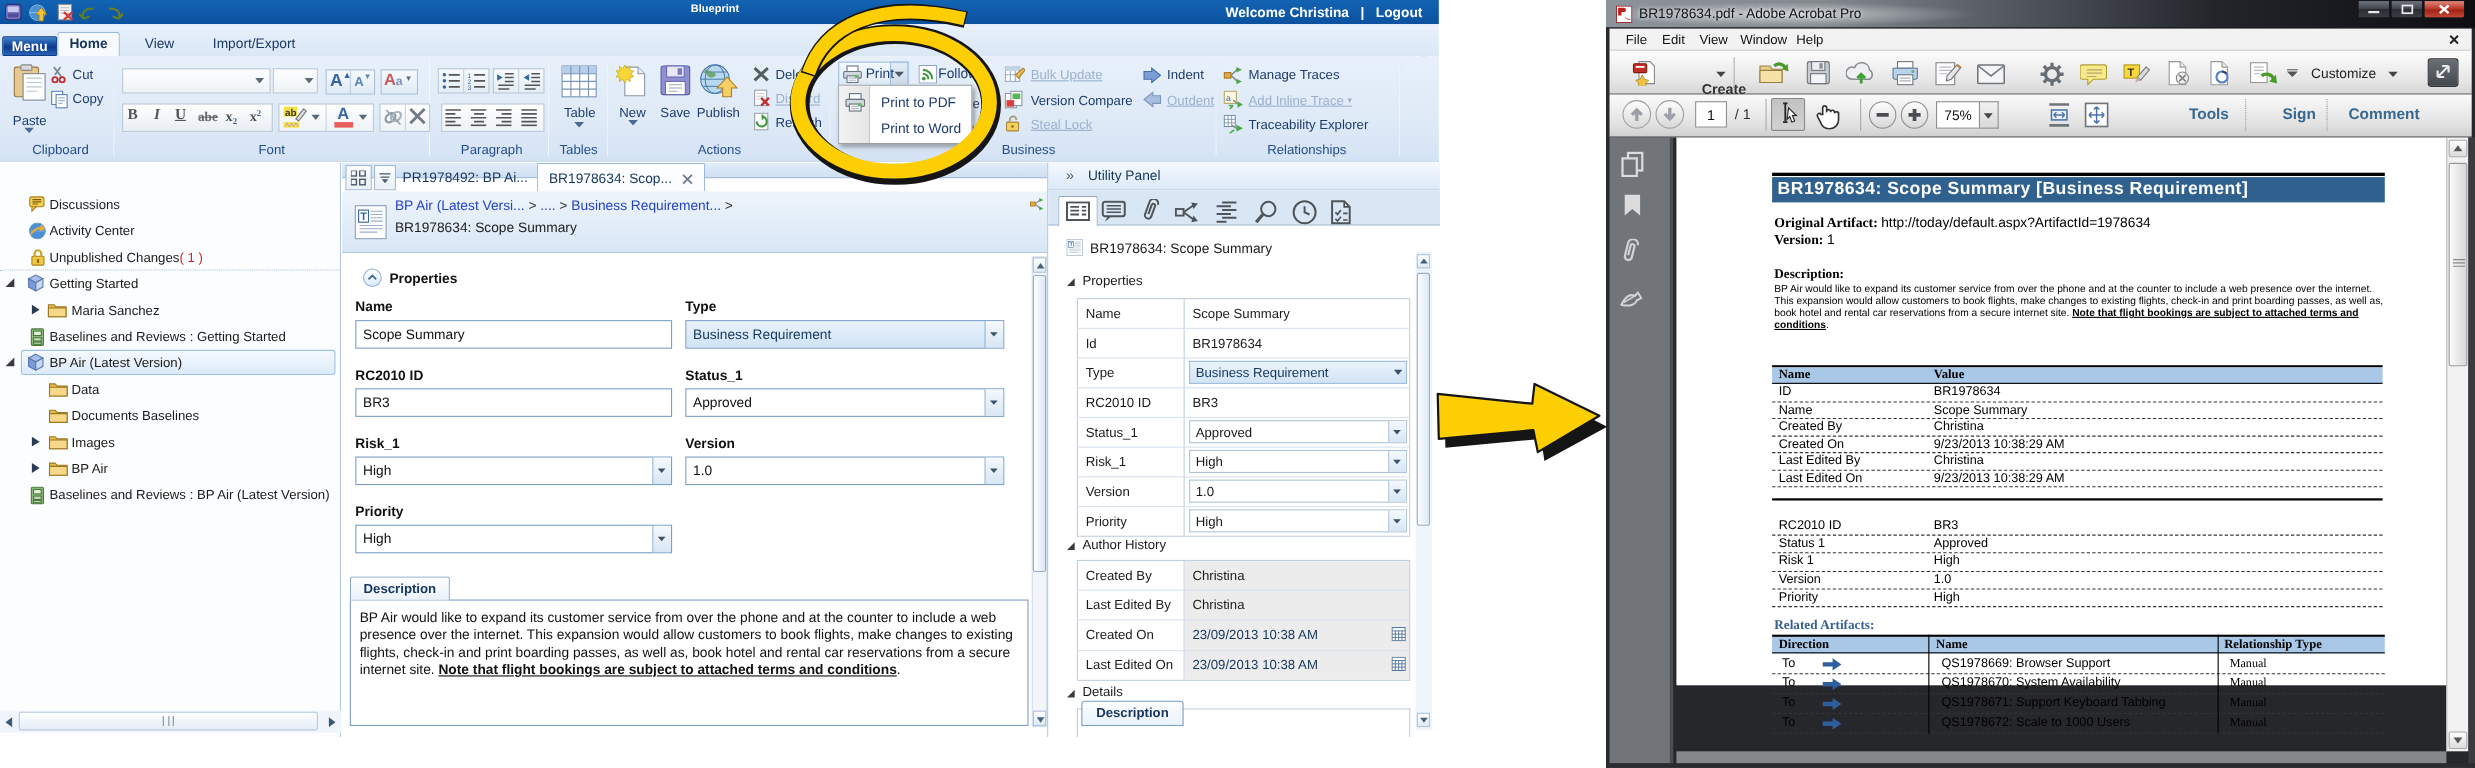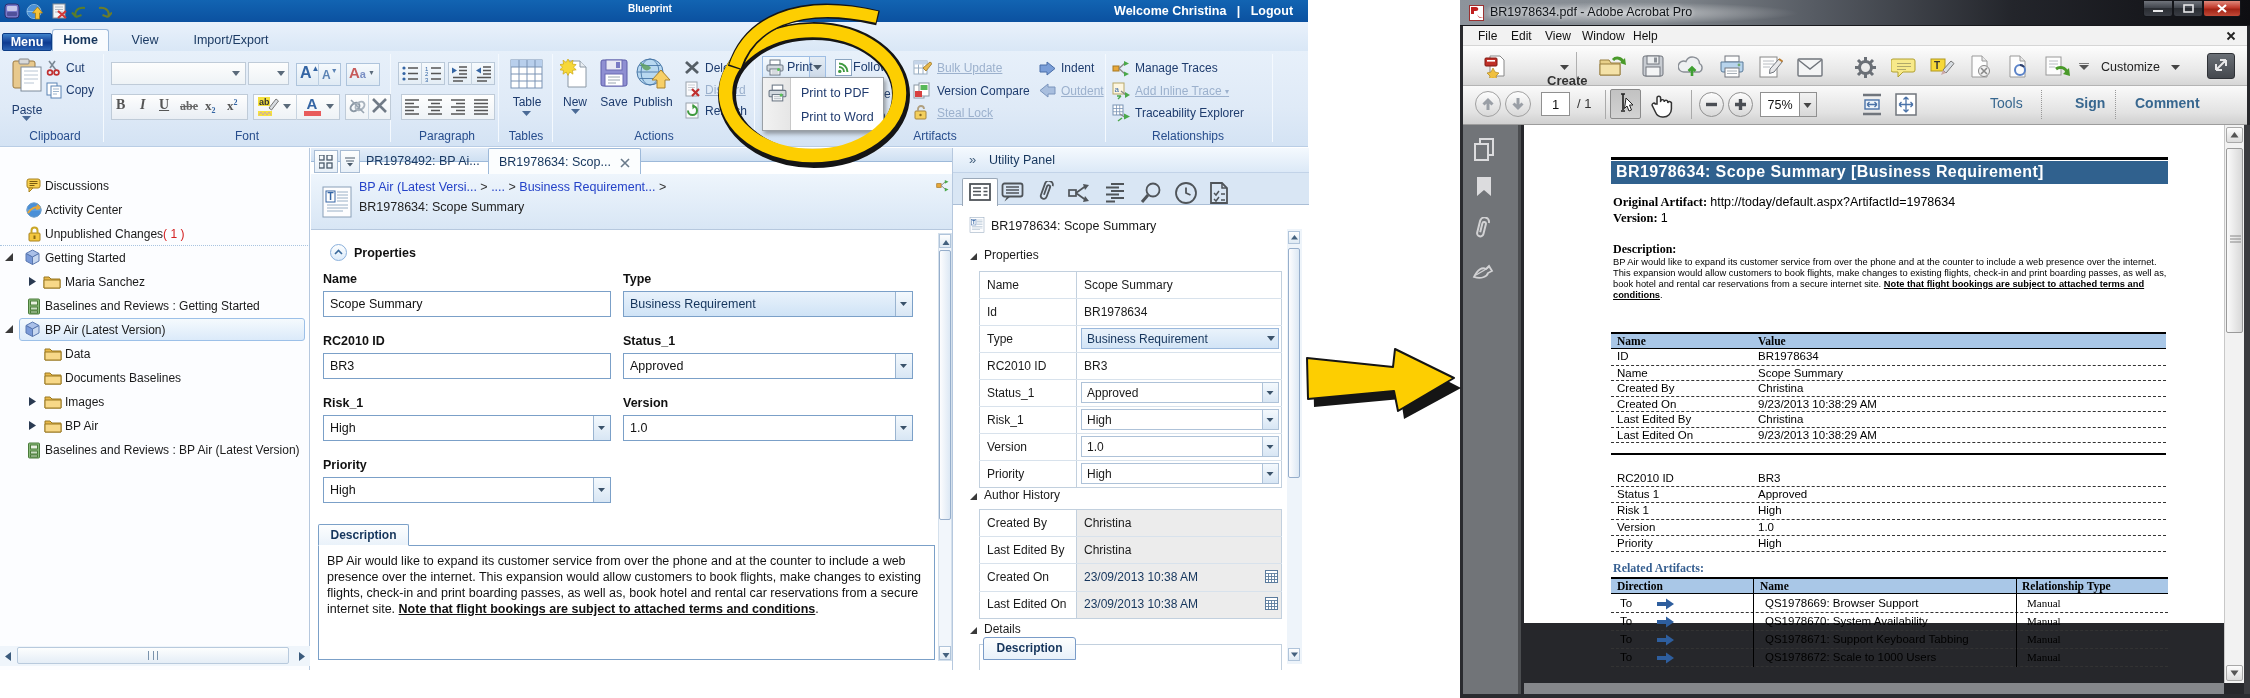--- a/index.html
+++ b/index.html
@@ -50,21 +50,21 @@
       <div class="gsep" style="left:498px"></div>
       <div class="gsep" style="left:552px"></div>
       <div class="gsep" style="left:754px"></div>
       <div class="gsep" style="left:1105px"></div>
       <div class="gsep" style="left:1272px"></div>
     <div class="glabel" style="left:-5px">Clipboard</div>
     <div class="glabel" style="left:187px">Font</div>
     <div class="glabel" style="left:387px">Paragraph</div>
     <div class="glabel" style="left:466px">Tables</div>
     <div class="glabel" style="left:594px">Actions</div>
-    <div class="glabel" style="left:875px">Artifacts</div>
+    <div class="glabel" style="left:875px">Business</div>
     <div class="glabel" style="left:1128px">Relationships</div>
 
     <svg class="abs" style="left:10px;top:7px" width="34" height="34" viewBox="0 0 34 34">
       <rect x="3" y="3" width="22" height="27" rx="2" fill="#e8c98d" stroke="#9a7940"></rect>
       <rect x="9" y="1" width="10" height="5" rx="1" fill="#d9d9d9" stroke="#888"></rect>
       <rect x="11" y="9" width="20" height="24" fill="#fff" stroke="#7c8a99"></rect>
       <path d="M14 13h14M14 17h14M14 21h14M14 25h10" stroke="#b9c6d4"></path>
     </svg>
     <div class="abs btxt" style="left:6px;top:52px;width:42px;text-align:center">Paste</div>
     <svg class="abs" style="left:22px;top:65px" width="9" height="5">
@@ -823,21 +823,21 @@
         </svg></div>
     <div class="abs" style="left:395px;top:5px;width:28px;height:27px;"><svg width="28" height="27" viewBox="0 0 28 27">
           <path d="M5 4 h18 M5 23 h18" stroke="#70757c" stroke-width="2.4"></path>
           <rect x="7" y="9" width="14" height="9" fill="#eef4fa" stroke="#4a72a8" stroke-width="1.4"></rect>
           <path d="M9 13.5 h10 M9 13.5 l2.5-2.5 M9 13.5 l2.5 2.5 M19 13.5 l-2.5-2.5 M19 13.5 l-2.5 2.5" stroke="#4a72a8" stroke-width="1.3" fill="none"></path>
         </svg></div>
     <div class="abs" style="left:429px;top:5px;width:28px;height:27px;"><svg width="28" height="27" viewBox="0 0 28 27">
           <rect x="4" y="3" width="20" height="21" fill="#fff" stroke="#70757c" stroke-width="1.5"></rect>
           <path d="M14 6 v15 M7 13.5 h14 M14 6 l-2.5 2.5 M14 6 l2.5 2.5 M14 21 l-2.5-2.5 M14 21 l2.5-2.5 M7 13.5 l2.5-2.5 M7 13.5 l2.5 2.5 M21 13.5 l-2.5-2.5 M21 13.5 l-2.5 2.5" stroke="#4a72a8" stroke-width="1.3" fill="none"></path>
         </svg></div>
-    <div class="abs" style="left:527px;top:9px;font-size:14px;font-weight:normal;color:#38678f;">Tools</div>
+    <div class="abs" style="left:527px;top:9px;font-size:14px;font-weight:bold;color:#38678f;">Tools</div>
     <div class="abs" style="left:578px;top:4px;width:1px;height:29px;border-left:1px dotted #999;"></div>
     <div class="abs" style="left:612px;top:9px;font-size:14px;font-weight:bold;color:#38678f;">Sign</div>
     <div class="abs" style="left:652px;top:4px;width:1px;height:29px;border-left:1px dotted #999;"></div>
     <div class="abs" style="left:672px;top:9px;font-size:14px;font-weight:bold;color:#38678f;">Comment</div>
   </div>
 
   <div class="abs" style="left:3px;top:125px;width:58px;height:569px;background:#717478;border-right:3px solid #4b4d50;">
     <svg class="abs" style="left:10px;top:12px" width="22" height="24" viewBox="0 0 22 24">
         <rect x="7" y="2" width="13" height="16" fill="none" stroke="#dcdcde" stroke-width="2"></rect>
         <rect x="2" y="7" width="13" height="16" fill="#717478" stroke="#dcdcde" stroke-width="2"></rect>

